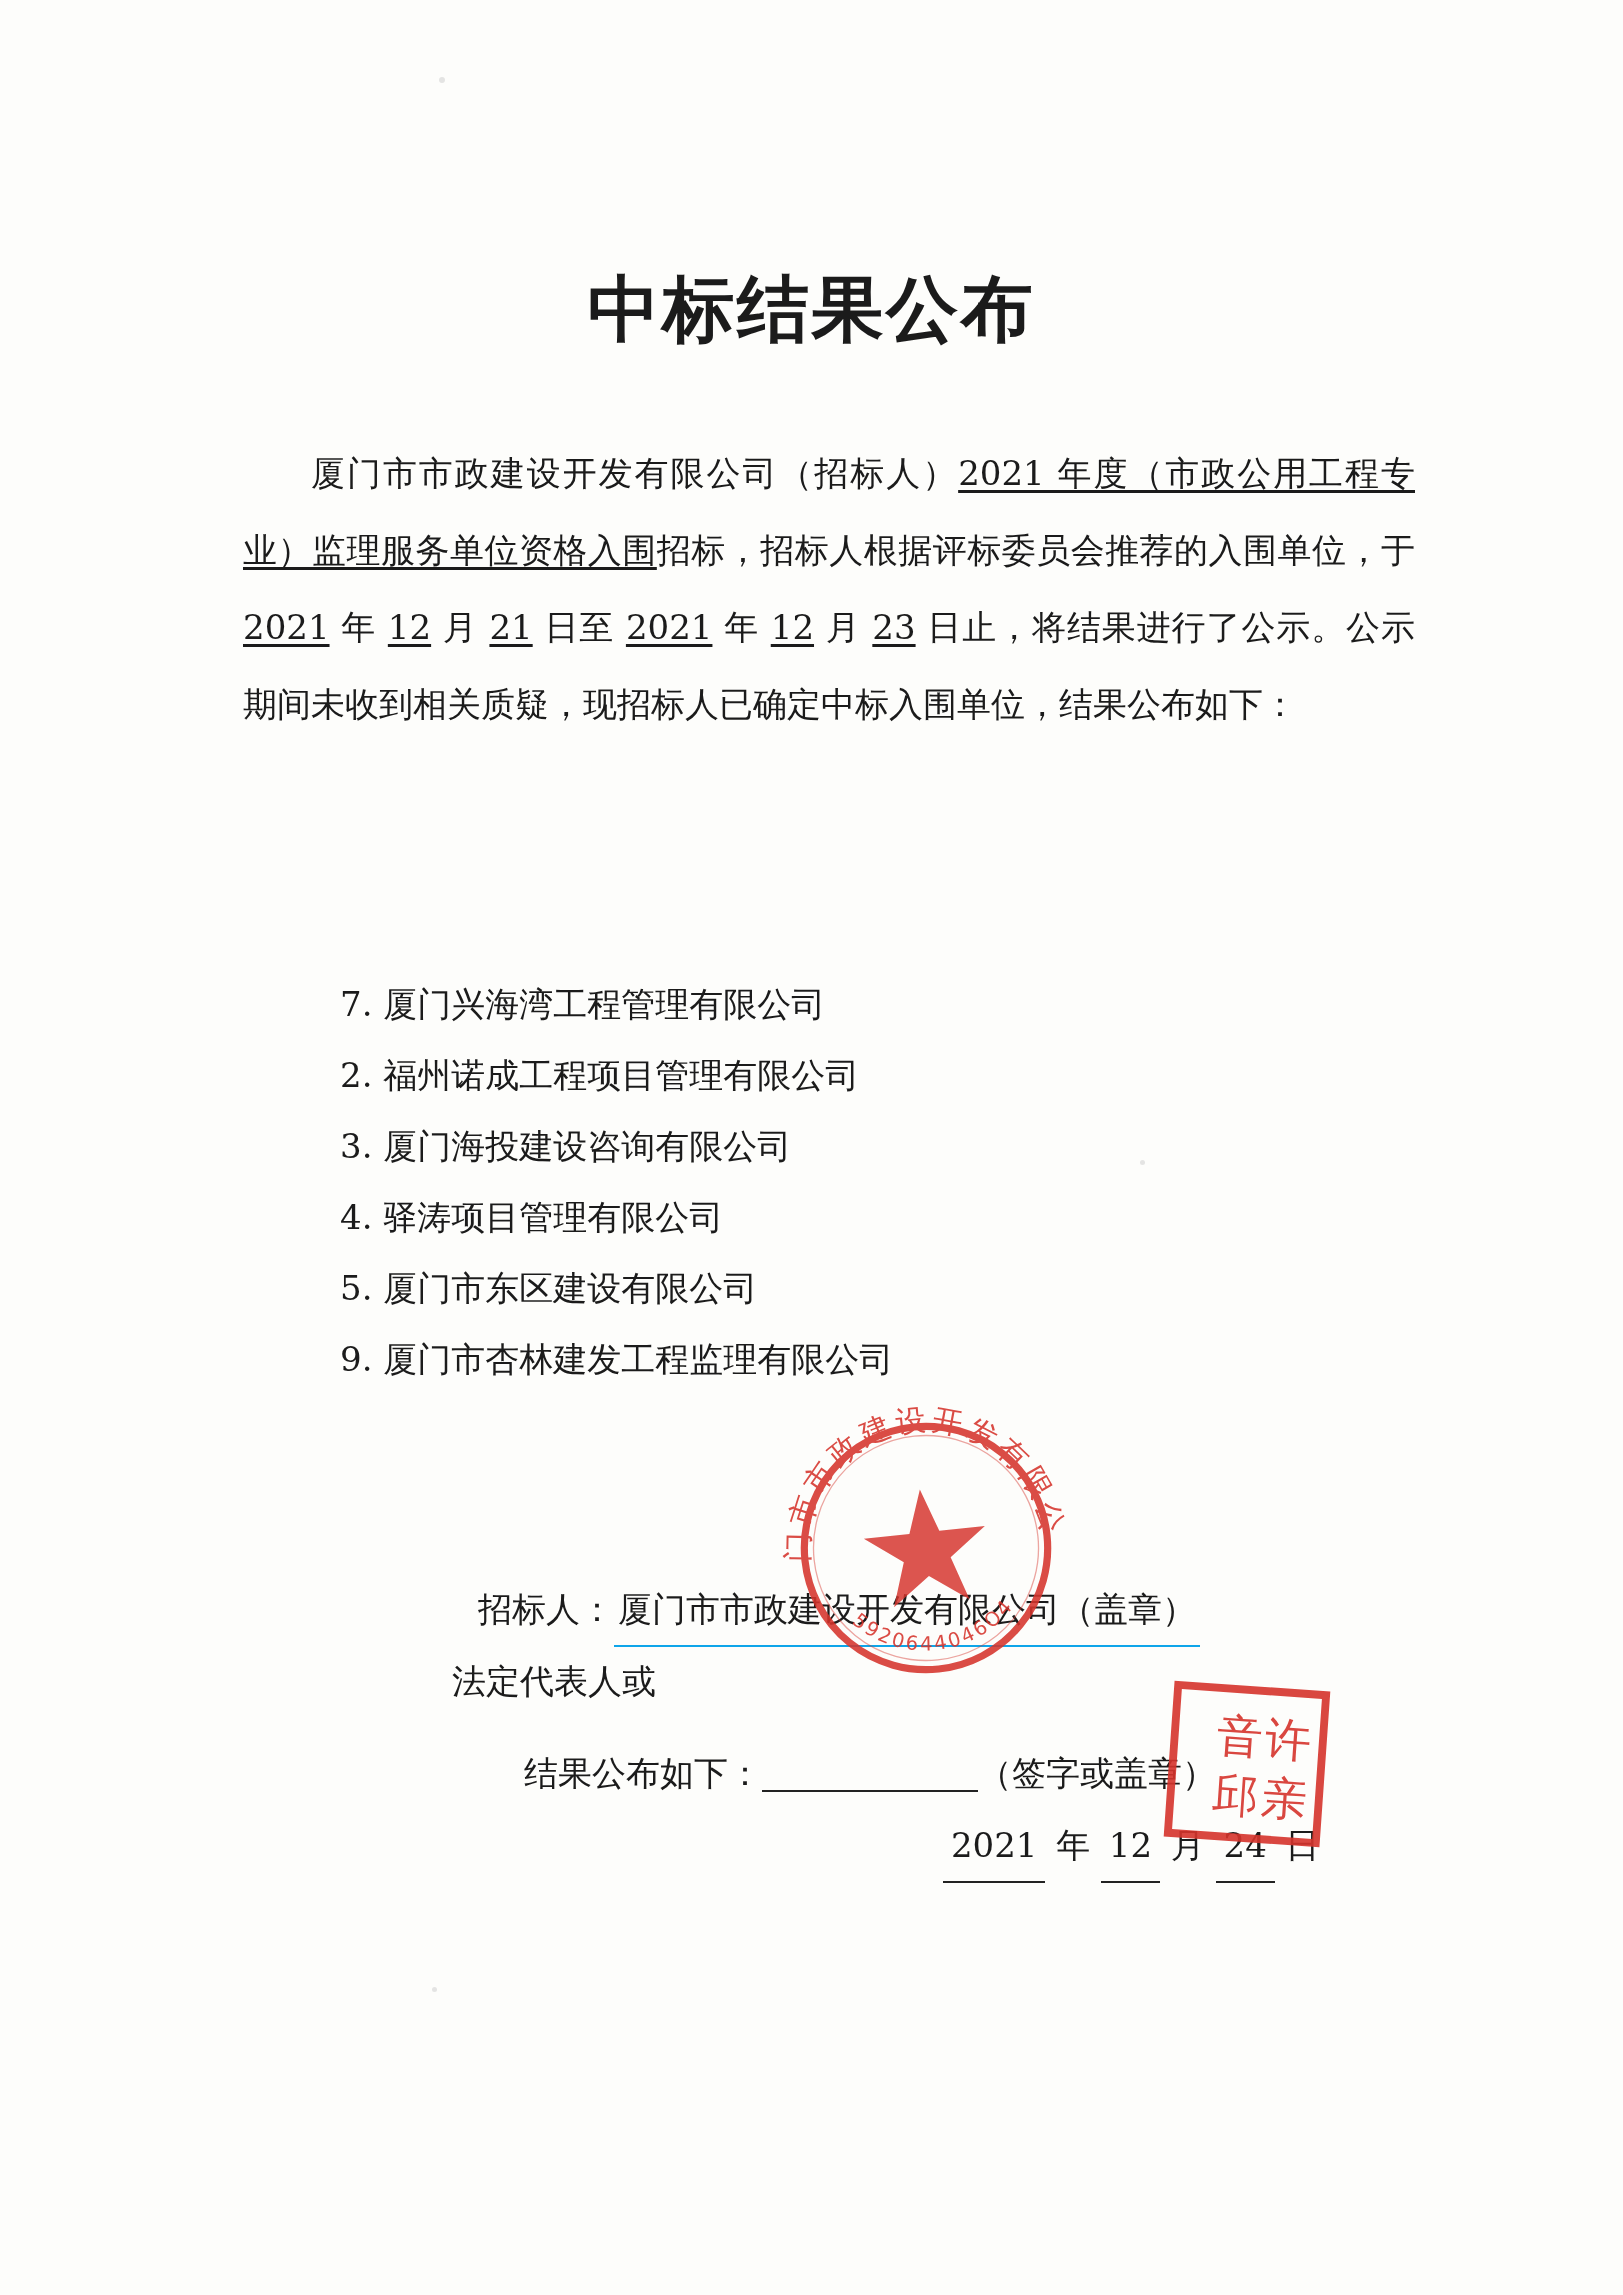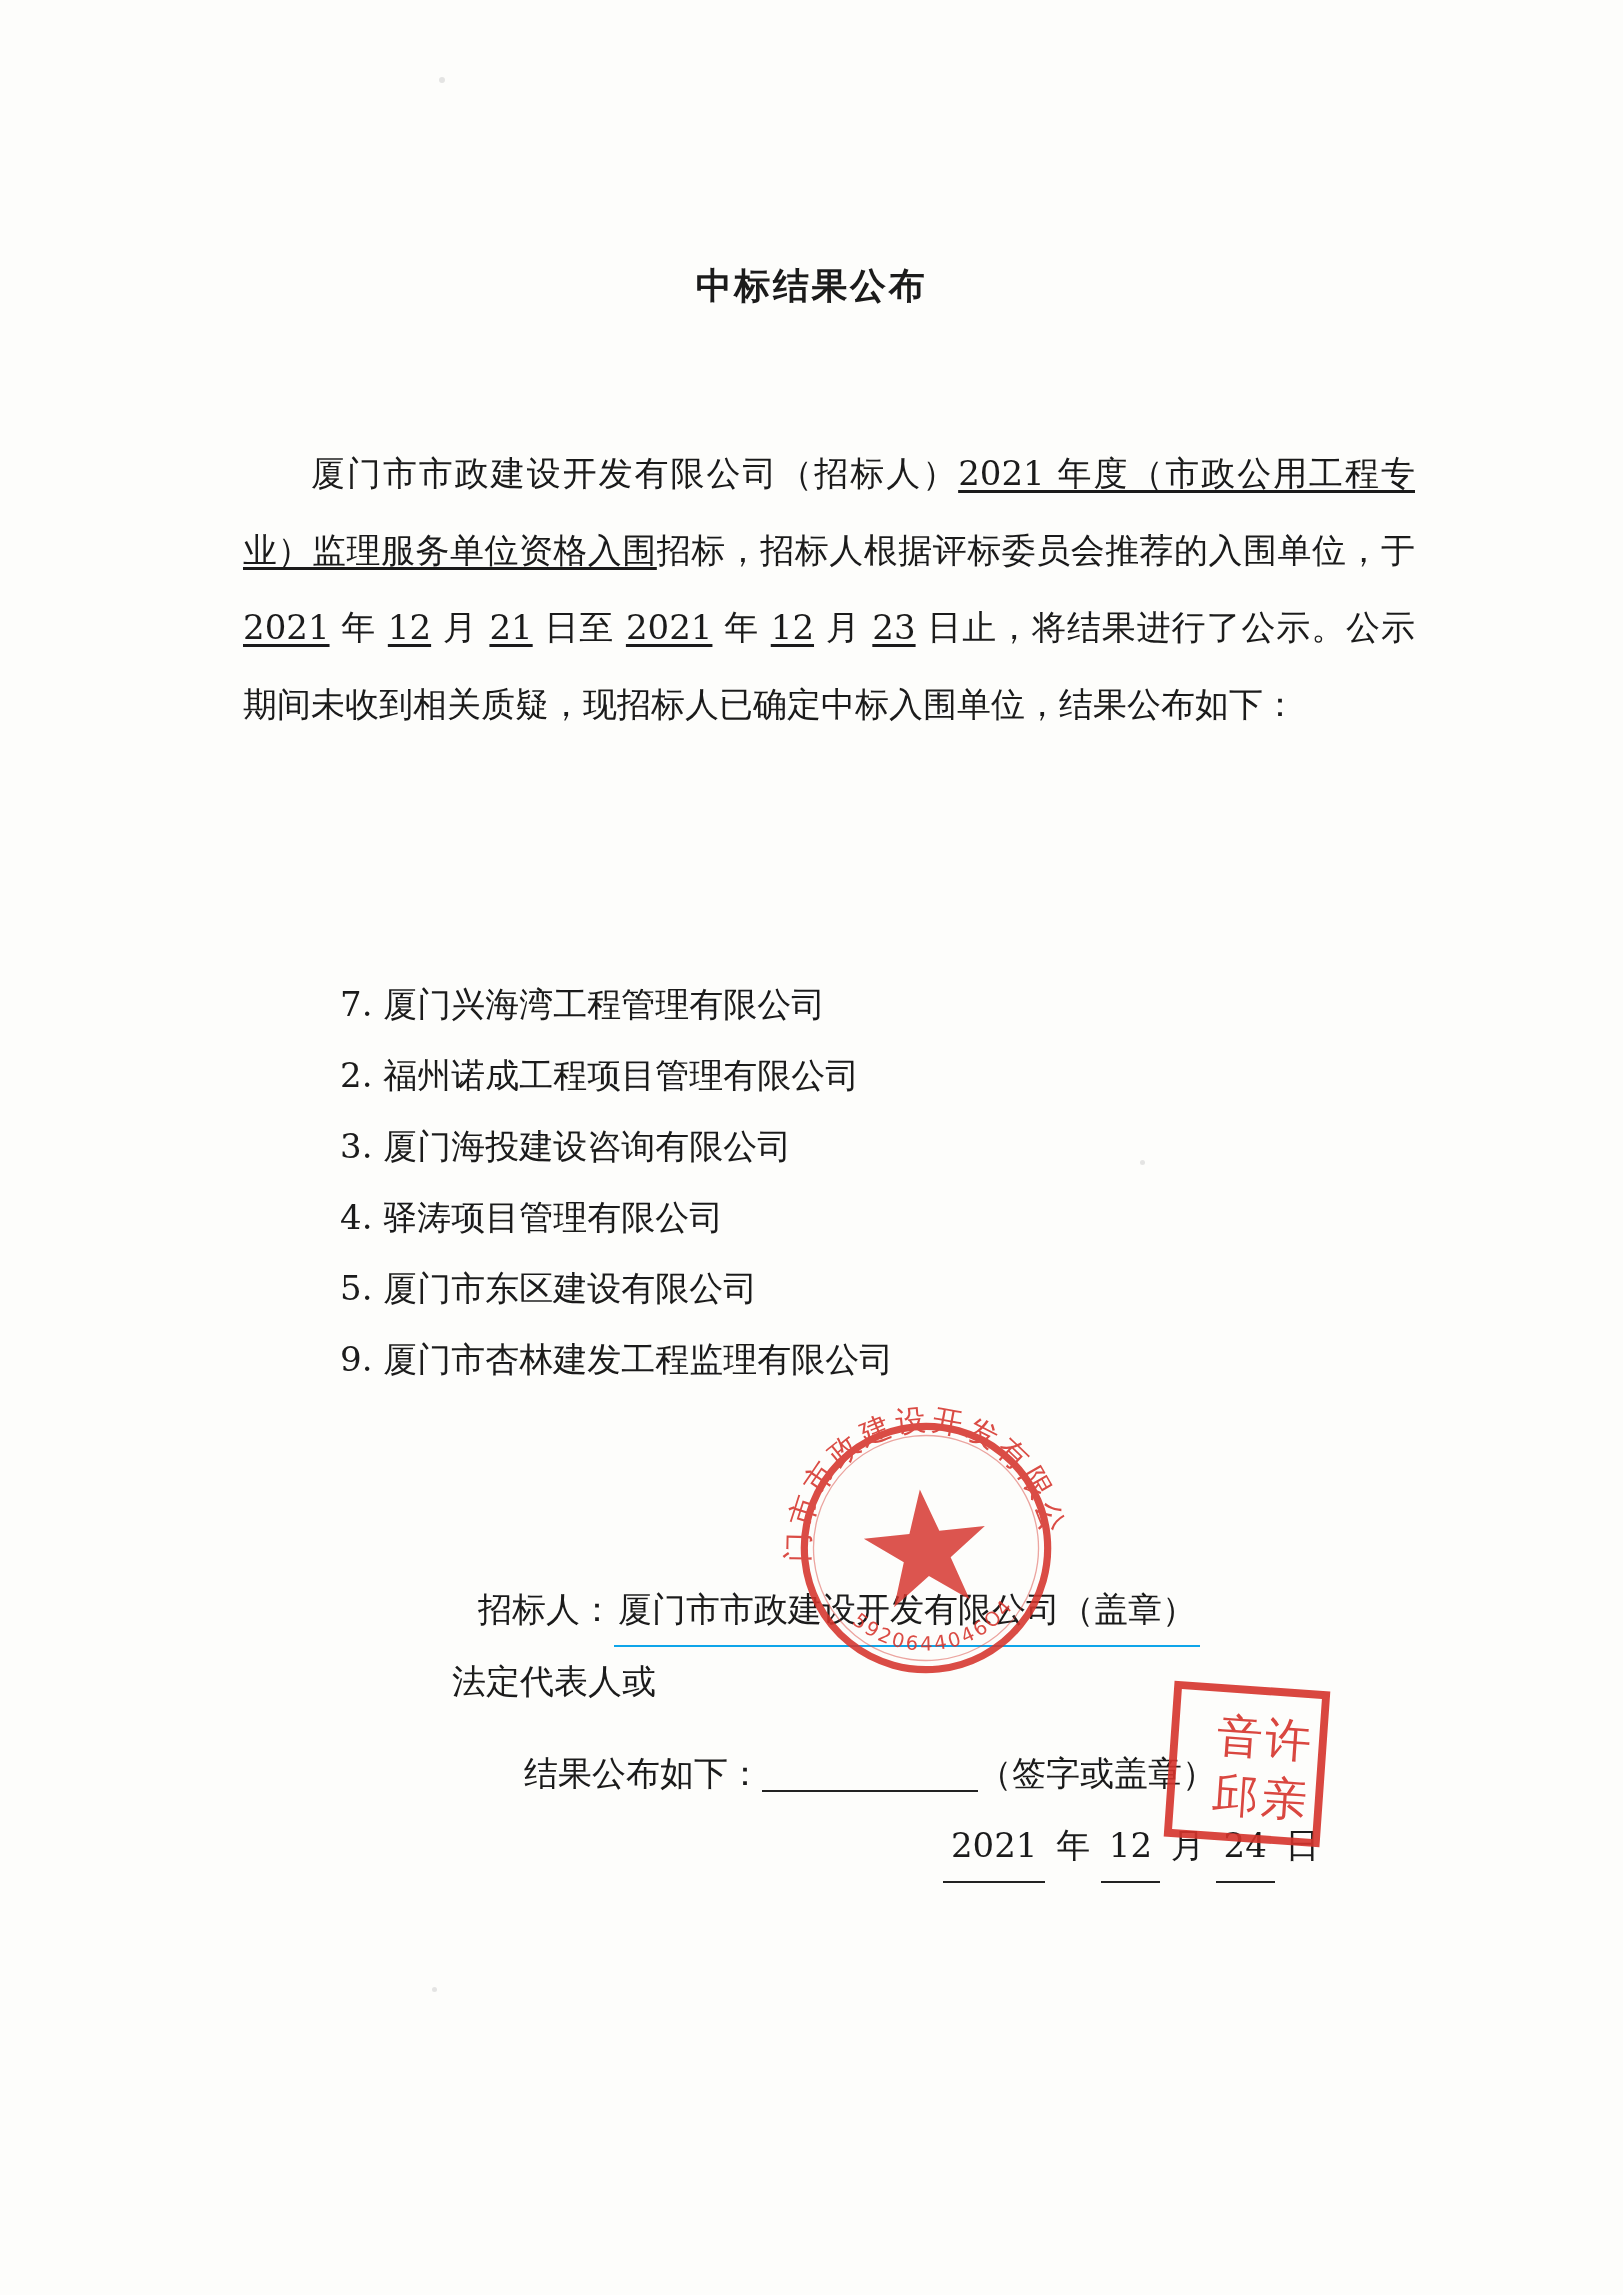--- a/index.html
+++ b/index.html
@@ -27,21 +27,21 @@
     top: 0;
     width: 1623px;
     height: 2295px;
   }
   .doc-title {
     position: absolute;
     left: 0;
     top: 262px;
     width: 1623px;
     text-align: center;
-    font-size: 36px;
+    font-size: 72px;
     font-weight: bold;
     letter-spacing: 2.6px;
     font-family: "DejaVu Serif", "Liberation Serif", serif;
   }
 
   .body-block {
     position: absolute;
     left: 243px;
     top: 435px;
     width: 1172px;

